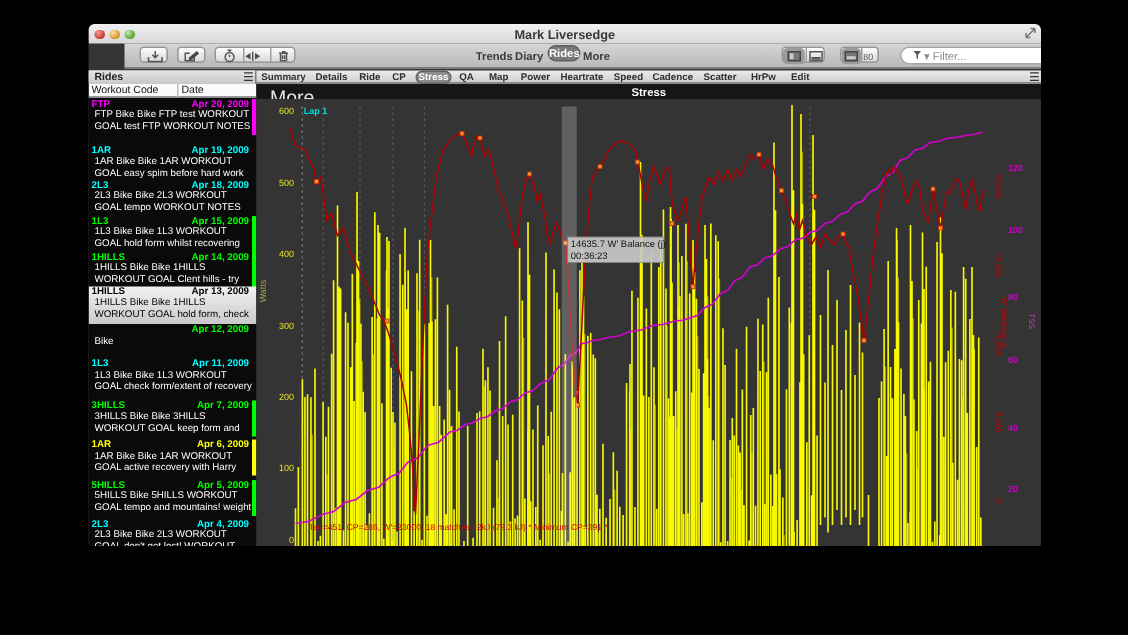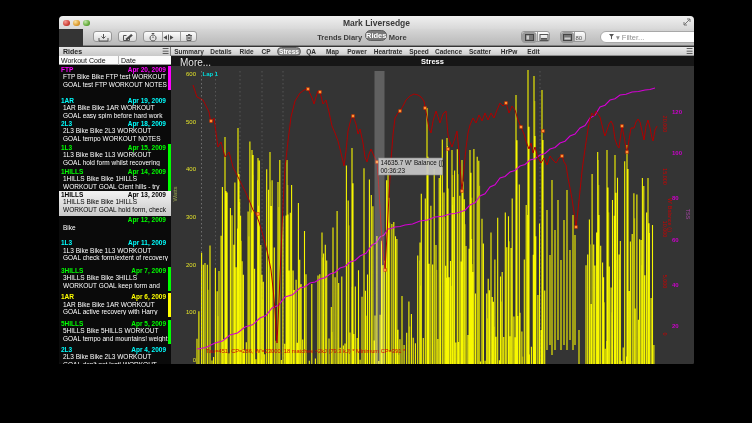--- a/index.html
+++ b/index.html
@@ -51,21 +51,21 @@
 .desc { position:absolute; left:4px; width:108px; font-size:6.5px; color:#fff;
   white-space:nowrap; overflow:hidden; }
 .desc:nth-of-type(2) { top:7.8px; }
 .desc:nth-of-type(3) { top:15.4px; }
 .cbar { position:absolute; right:0; top:0; width:3px; height:100%; }
 #sbfoot { position:absolute; left:0; top:318.5px; width:112px; height:9.5px;
   background:linear-gradient(#dcdcdc,#bfbfbf); border-top:1px solid #888; }
 #chart { position:absolute; left:112px; top:40px; width:523px; height:328px;
   background:#343434; overflow:hidden; }
 #chead { position:absolute; left:0; top:0; width:523px; height:10px; background:#161616; }
-#more { position:absolute; left:9px; top:1px; font-size:10px; color:#e8e8e8; }
+#more { position:absolute; left:9px; top:1px; font-size:13px; color:#e8e8e8; }
 #stitle { position:absolute; left:0; top:1px; width:523px; text-align:center;
   font-size:7.5px; font-weight:bold; color:#fff; }
 .yl { fill:#e3e32a; font-size:6px; font-family:"Liberation Sans",sans-serif; }
 .xl { fill:#00b8b8; font-size:5.8px; font-family:"Liberation Sans",sans-serif; }
 .ml { fill:#cc00cc; font-size:6px; font-weight:bold; font-family:"Liberation Sans",sans-serif; }
 .rl { fill:#cc0000; font-size:5.5px; font-family:"Liberation Sans",sans-serif; }
 .tssl { fill:#aa44aa; font-size:5.5px; font-family:"Liberation Sans",sans-serif; }
 .wl { fill:#9aa34f; font-size:6px; font-family:"Liberation Sans",sans-serif; }
 .lap { fill:#00dcdc; font-size:6px; font-weight:bold; font-family:"Liberation Sans",sans-serif; }
 .ann { fill:#d40000; font-size:5.7px; font-family:"Liberation Sans",sans-serif; }

